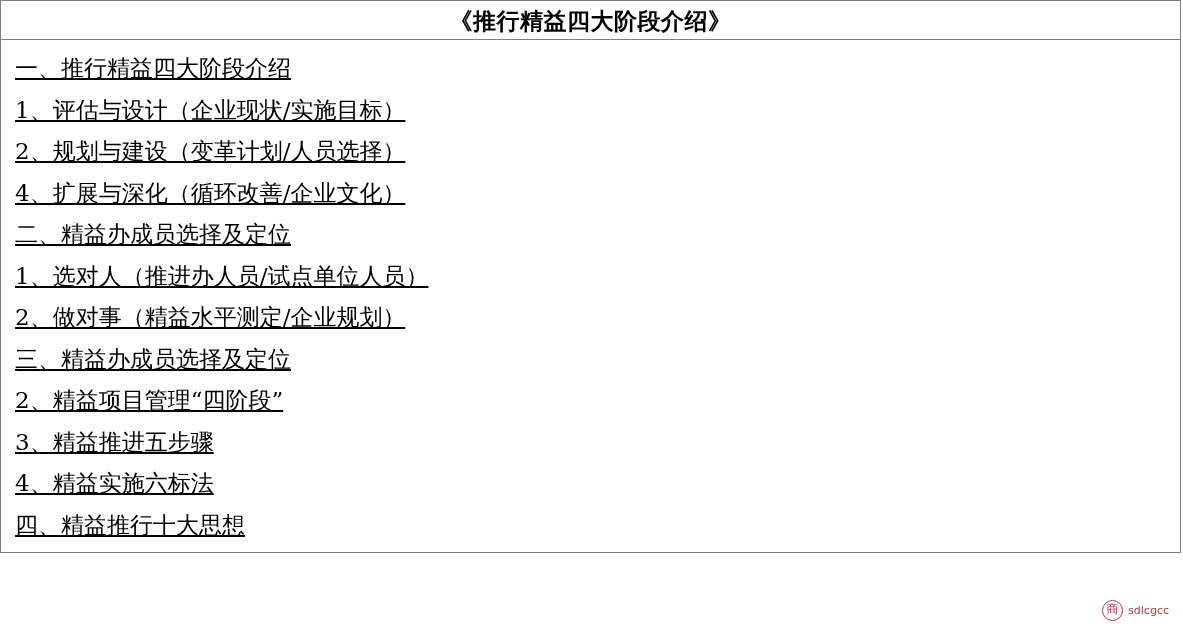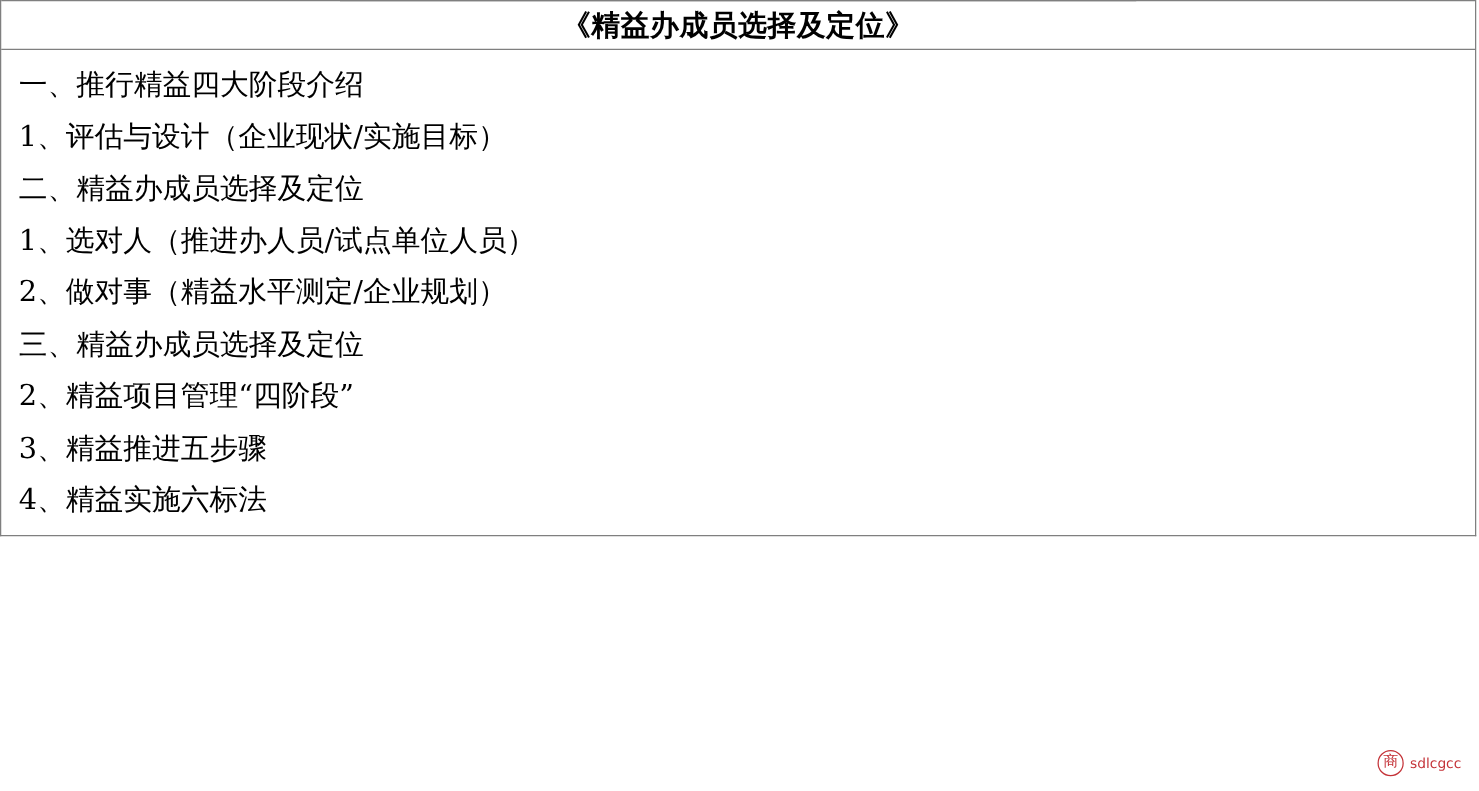--- a/index.html
+++ b/index.html
@@ -47,20 +47,21 @@
   }
   .body-cell {
     box-sizing: border-box;
     padding: 8px 14px 6px 14px;
   }
   .line {
     font-size: 23px;
     line-height: 41.5px;
     white-space: nowrap;
     font-family: "DejaVu Serif", "Liberation Serif", serif;
+    text-decoration: underline;
   }
   .line.head {
     letter-spacing: 0px;
   }
   .watermark {
     position: absolute;
     right: 14px;
     bottom: 12px;
     display: flex;
     align-items: center;
@@ -95,33 +96,36 @@
 </head>
 <body>
 
 <div class="doc">
 
   <div class="top-stub"></div>
 
   <div class="table-outer">
 
     <div class="title-row">
-      <div class="title-text">《精益办成员选择及定位》</div>
+      <div class="title-text">《推行精益四大阶段介绍》</div>
     </div>
 
     <div class="body-cell">
       <div class="line head">一、推行精益四大阶段介绍</div>
       <div class="line">1、评估与设计（企业现状/实施目标）</div>
+      <div class="line">2、规划与建设（变革计划/人员选择）</div>
+      <div class="line">4、扩展与深化（循环改善/企业文化）</div>
       <div class="line head">二、精益办成员选择及定位</div>
       <div class="line">1、选对人（推进办人员/试点单位人员）</div>
       <div class="line">2、做对事（精益水平测定/企业规划）</div>
       <div class="line head">三、精益办成员选择及定位</div>
       <div class="line">2、精益项目管理“四阶段”</div>
       <div class="line">3、精益推进五步骤</div>
       <div class="line">4、精益实施六标法</div>
+      <div class="line head">四、精益推行十大思想</div>
     </div>
 
   </div>
 
   <div class="watermark">
     <div class="wm-badge">商</div>
     <div class="wm-text">sdlcgcc</div>
   </div>
 
 </div>

